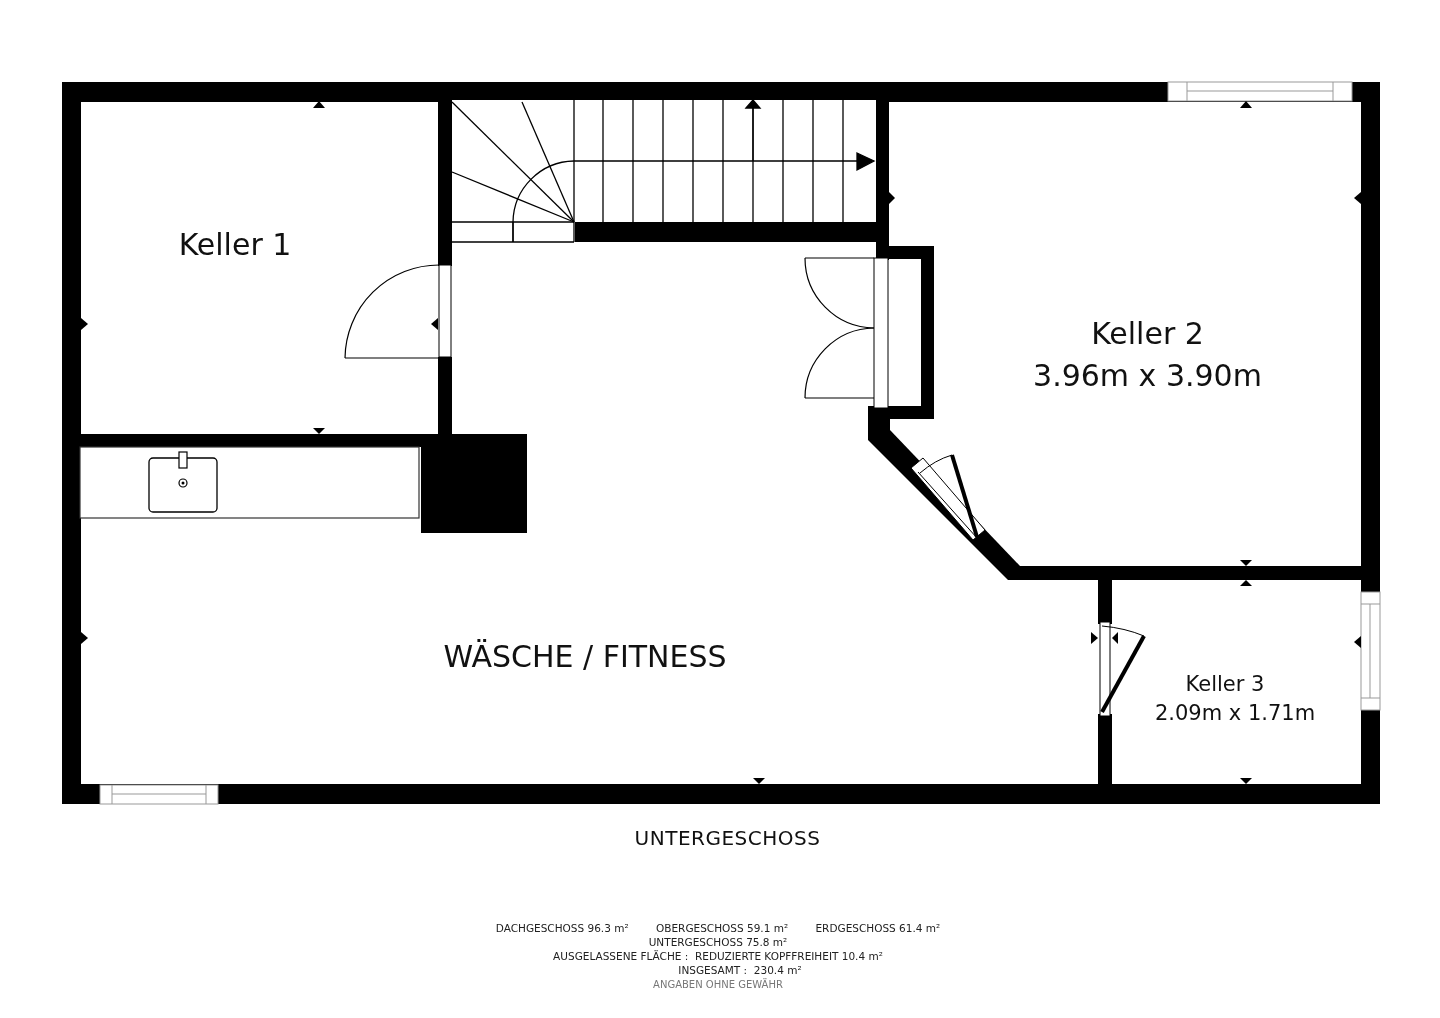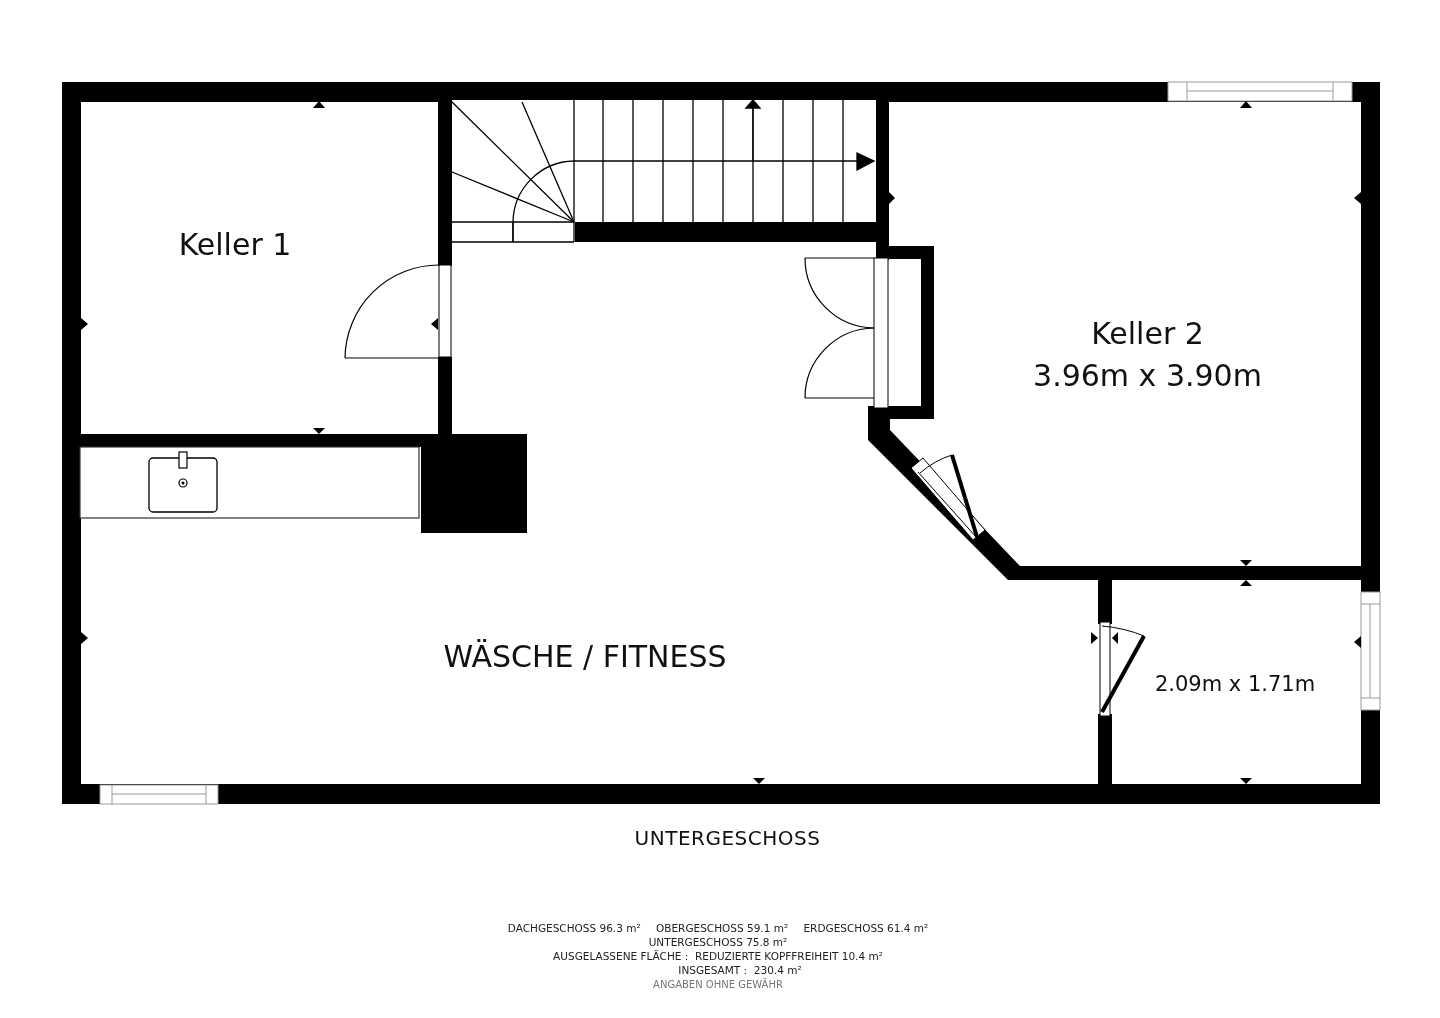--- a/index.html
+++ b/index.html
@@ -4,21 +4,21 @@
 <style>
   html, body { margin: 0; padding: 0; background: #ffffff; }
   body { width: 1440px; height: 1018px; position: relative; overflow: hidden; font-family: "DejaVu Sans", sans-serif; color: #111; }
   #plan { position: absolute; left: 0; top: 0; }
   .room-label { position: absolute; text-align: center; white-space: nowrap; color: #111; }
   .room-name { display: block; }
   .room-dim { display: block; }
   .floor-title { position: absolute; left: 0; width: 1455px; top: 826px; text-align: center; font-size: 20px; letter-spacing: 0.5px; color: #111; }
   .summary { position: absolute; left: 0; width: 1436px; top: 921px; text-align: center; font-size: 10.5px; line-height: 14px; color: #222; }
   .summary .disclaimer { color: #777; font-size: 10px; margin-top: 1px; }
-  .summary .row span + span { margin-left: 12px; }
+  .summary .row span + span { margin-left: 24px; }
 </style>
 </head>
 <body>
 
 <svg id="plan" width="1440" height="1018" viewBox="0 0 1440 1018" xmlns="http://www.w3.org/2000/svg">
 
   <g fill="#000">
     <rect x="62" y="82" width="1318" height="20"></rect>
     <rect x="62" y="82" width="19" height="722"></rect>
     <rect x="1361" y="82" width="19" height="722"></rect>
@@ -154,20 +154,21 @@
 <div class="room-label" style="left:1005px; top:313px; width:285px; font-size:30px; line-height:42px;">
   <span class="room-name">Keller 2</span>
   <span class="room-dim">3.96m x 3.90m</span>
 </div>
 
 <div class="room-label" style="left:395px; top:636px; width:380px; font-size:30px; line-height:42px;">
   <span class="room-name">WÄSCHE / FITNESS</span>
 </div>
 
 <div class="room-label" style="left:1130px; top:670px; width:210px; font-size:21px; line-height:29px;">
+  <span class="room-name" style="margin-left:-20px;">Keller 3</span>
   <span class="room-dim">2.09m x 1.71m</span>
 </div>
 
 <div class="floor-title">UNTERGESCHOSS</div>
 
 <div class="summary">
   <div class="row">
     <span>DACHGESCHOSS 96.3 m²</span>
     <span>OBERGESCHOSS 59.1 m²</span>
     <span>ERDGESCHOSS 61.4 m²</span>

